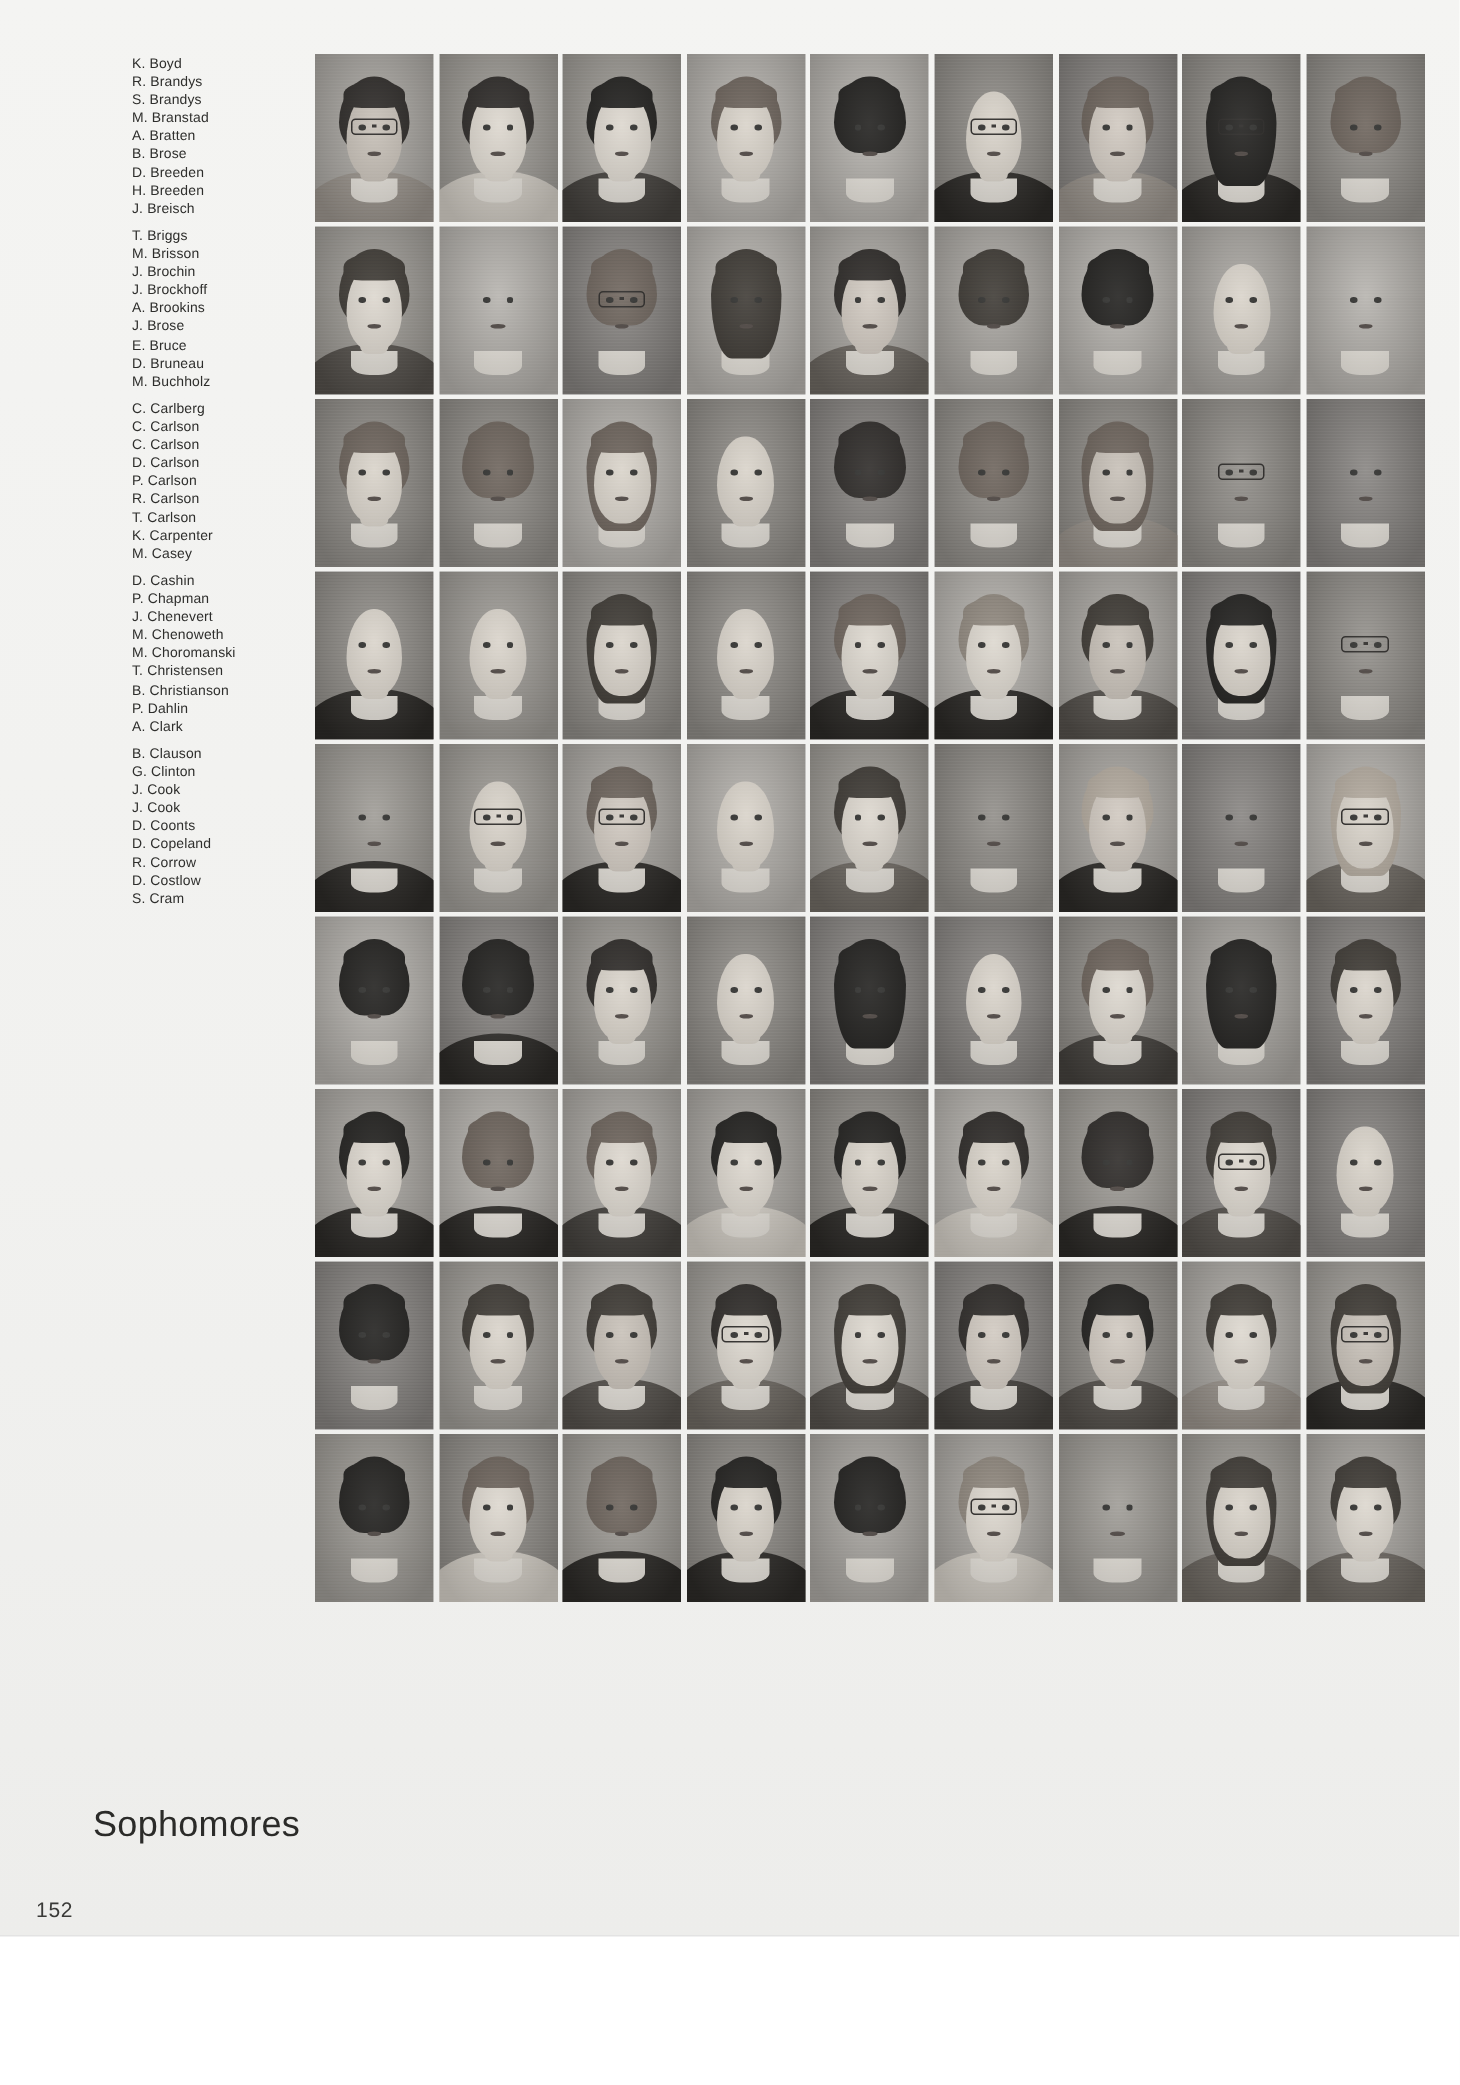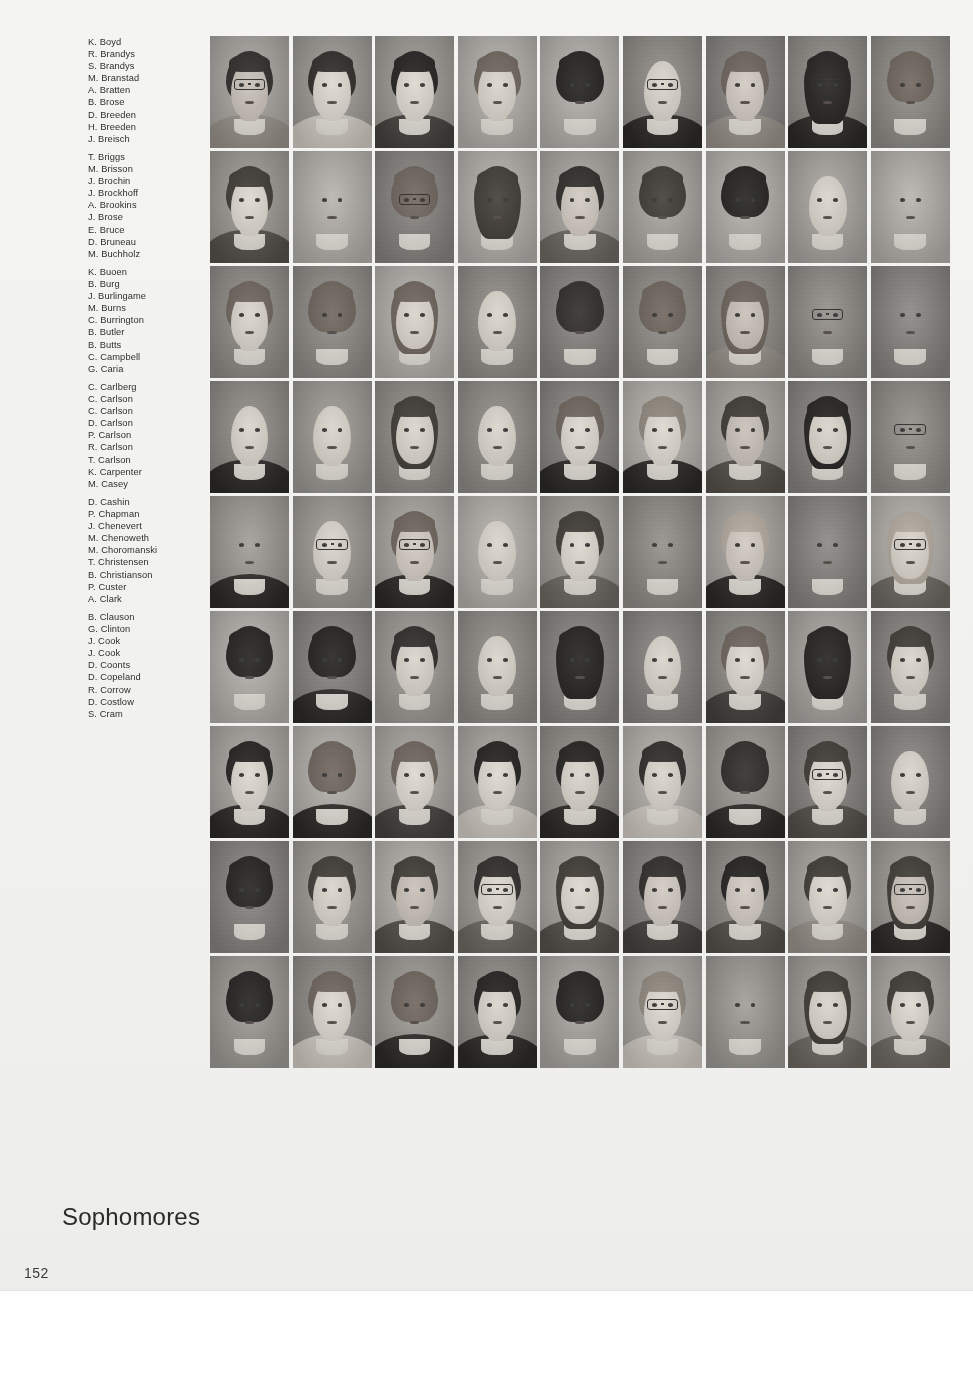--- a/index.html
+++ b/index.html
@@ -233,50 +233,39 @@
         <div class="name-line">M. Brisson</div>
         <div class="name-line">J. Brochin</div>
         <div class="name-line">J. Brockhoff</div>
         <div class="name-line">A. Brookins</div>
         <div class="name-line">J. Brose</div>
         <div class="name-line">E. Bruce</div>
         <div class="name-line">D. Bruneau</div>
         <div class="name-line">M. Buchholz</div>
       </div>
       <div class="name-group">
-        <div class="name-line">K. Buoen</div>
-        <div class="name-line">B. Burg</div>
-        <div class="name-line">J. Burlingame</div>
-        <div class="name-line">M. Burns</div>
-        <div class="name-line">C. Burrington</div>
-        <div class="name-line">B. Butler</div>
-        <div class="name-line">B. Butts</div>
-        <div class="name-line">C. Campbell</div>
-        <div class="name-line">G. Caria</div>
-      </div>
-      <div class="name-group">
         <div class="name-line">C. Carlberg</div>
         <div class="name-line">C. Carlson</div>
         <div class="name-line">C. Carlson</div>
         <div class="name-line">D. Carlson</div>
         <div class="name-line">P. Carlson</div>
         <div class="name-line">R. Carlson</div>
         <div class="name-line">T. Carlson</div>
         <div class="name-line">K. Carpenter</div>
         <div class="name-line">M. Casey</div>
       </div>
       <div class="name-group">
         <div class="name-line">D. Cashin</div>
         <div class="name-line">P. Chapman</div>
         <div class="name-line">J. Chenevert</div>
         <div class="name-line">M. Chenoweth</div>
         <div class="name-line">M. Choromanski</div>
         <div class="name-line">T. Christensen</div>
         <div class="name-line">B. Christianson</div>
-        <div class="name-line">P. Custer</div>
+        <div class="name-line">P. Dahlin</div>
         <div class="name-line">A. Clark</div>
       </div>
       <div class="name-group">
         <div class="name-line">B. Clauson</div>
         <div class="name-line">G. Clinton</div>
         <div class="name-line">J. Cook</div>
         <div class="name-line">J. Cook</div>
         <div class="name-line">D. Coonts</div>
         <div class="name-line">D. Copeland</div>
         <div class="name-line">R. Corrow</div>

